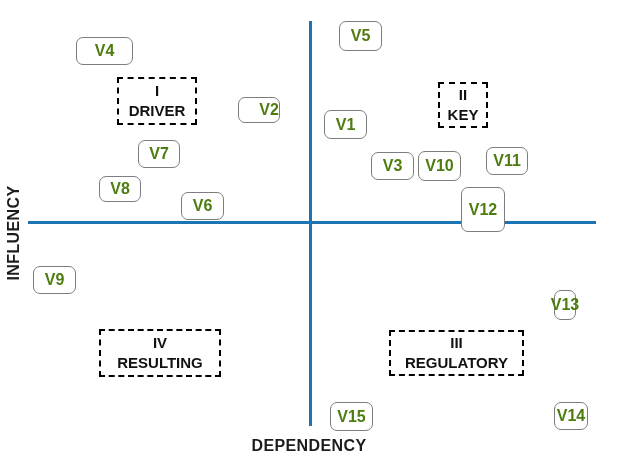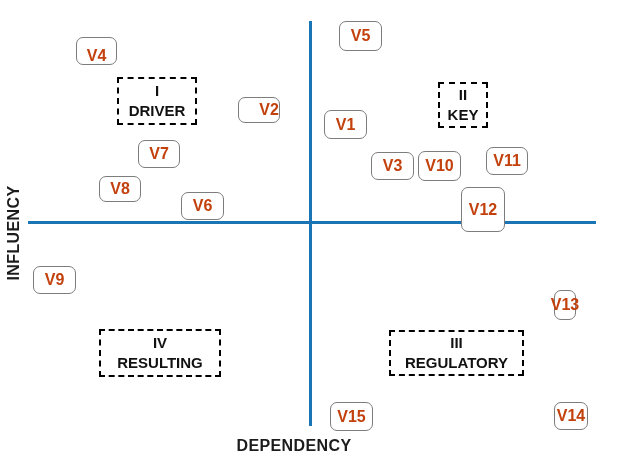--- a/index.html
+++ b/index.html
@@ -35,21 +35,21 @@
     position: absolute;
     box-sizing: border-box;
     border: 1.5px solid #7d7d7d;
     border-radius: 7px;
     background: #ffffff;
     display: flex;
     align-items: center;
     justify-content: center;
     font-size: 16px;
     font-weight: bold;
-    color: #c2410c;
+    color: #4d7c0f;
     line-height: 1;
   }
   .qbox {
     position: absolute;
     box-sizing: border-box;
     border: 2px dashed #000000;
     background: transparent;
     display: flex;
     flex-direction: column;
     align-items: center;
@@ -62,21 +62,21 @@
     white-space: nowrap;
   }
 </style>
 </head>
 <body>
 
 <div id="stage">
   <div class="axis-line" id="h-axis" style="left: 28px; top: 220.5px; width: 568px; height: 3px; background: rgb(27, 117, 180);"></div>
   <div class="axis-line" id="v-axis" style="left: 309px; top: 21px; width: 3px; height: 405px; background: rgb(27, 117, 180);"></div>
   <div class="axis-label vertical" id="y-label" style="left: 14px; top: 233px;">INFLUENCY</div>
-  <div class="axis-label" id="x-label" style="left: 294px; top: 446px;">DEPENDENCY</div>
+  <div class="axis-label" id="x-label" style="left: 309px; top: 446px;">DEPENDENCY</div>
   <div id="quadrant-layer">
       <div class="qbox" style="left: 117px; top: 77px; width: 80px; height: 48px;">
         <div>I</div>
         <div>DRIVER</div>
       </div>
       <div class="qbox" style="left: 438px; top: 82px; width: 50px; height: 46px;">
         <div>II</div>
         <div>KEY</div>
       </div>
       <div class="qbox" style="left: 389px; top: 330px; width: 135px; height: 46px;">
@@ -91,21 +91,21 @@
   <div id="variable-layer">
       <div class="vbox" style="left: 324px; top: 110px; width: 43px; height: 29px;">
         <span>V1</span>
       </div>
       <div class="vbox" style="left: 238px; top: 97px; width: 42px; height: 26px; padding-left: 20px;">
         <span>V2</span>
       </div>
       <div class="vbox" style="left: 371px; top: 152px; width: 43px; height: 28px;">
         <span>V3</span>
       </div>
-      <div class="vbox" style="left: 76px; top: 37px; width: 41px; height: 28px; align-items: flex-end;">
+      <div class="vbox" style="left: 76px; top: 37px; width: 57px; height: 28px;">
         <span>V4</span>
       </div>
       <div class="vbox" style="left: 339px; top: 21px; width: 43px; height: 30px;">
         <span>V5</span>
       </div>
       <div class="vbox" style="left: 181px; top: 192px; width: 43px; height: 28px;">
         <span>V6</span>
       </div>
       <div class="vbox" style="left: 138px; top: 140px; width: 42px; height: 28px; text-align: center;">
         <span>V7</span>

